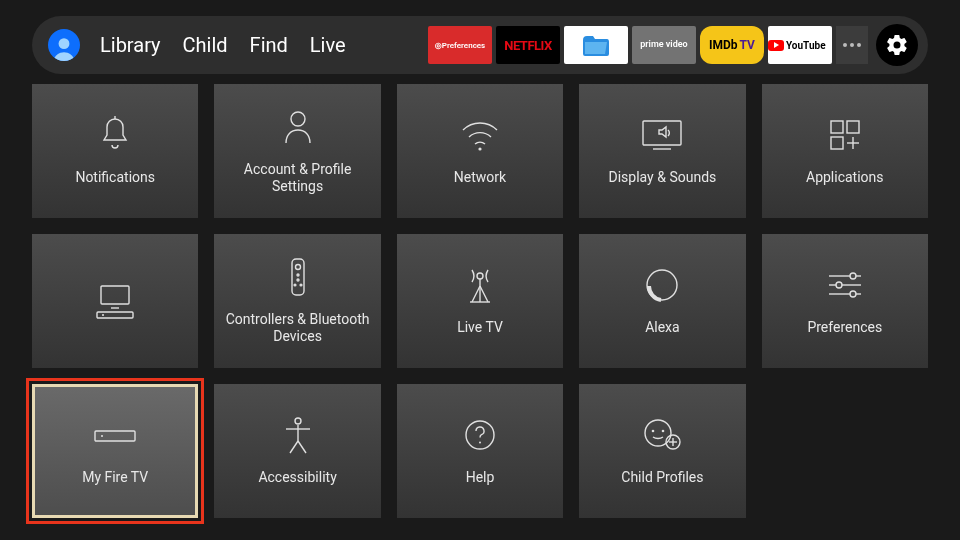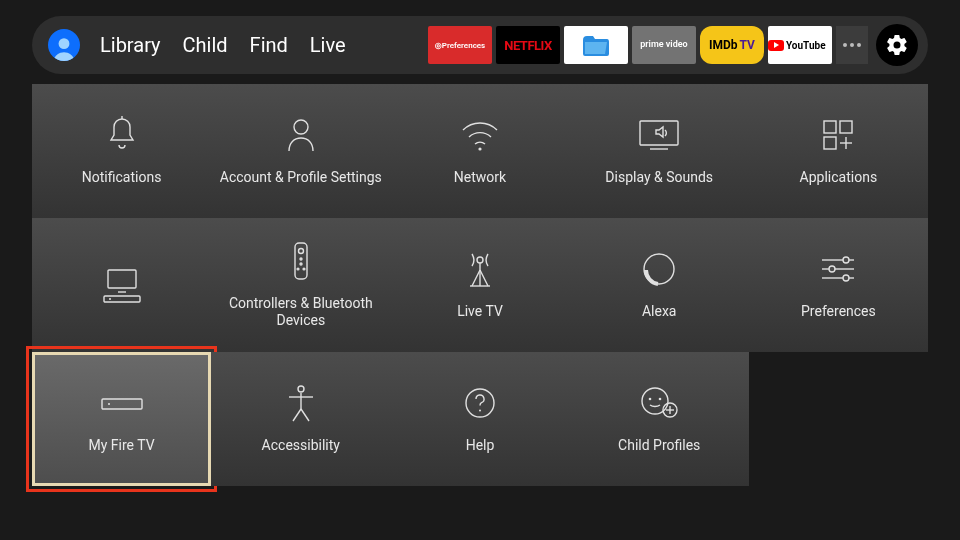--- a/index.html
+++ b/index.html
@@ -54,21 +54,21 @@
     width:42px; height:42px; border-radius:50%; background:#000;
     display:flex; align-items:center; justify-content:center;
     margin-left:4px; cursor:pointer;
   }
   .gear-wrap svg { width:24px; height:24px; }
   
   .grid {
     margin: 10px 32px 0 32px;
     display: grid;
     grid-template-columns: repeat(5, 1fr);
-    gap: 0;
+    gap: 16px;
   }
   .tile {
     background: linear-gradient(to bottom, #4c4c4c 0%, #333 100%);
     height: 134px;
     display:flex; flex-direction:column; align-items:center; justify-content:center;
     gap:14px; cursor:pointer; position:relative;
   }
   .tile .icon { height:40px; display:flex; align-items:center; justify-content:center; }
   .tile .icon svg { stroke:#e0e0e0; fill:none; stroke-width:1.4; }
   .tile .label { font-size:14px; color:#e8e8e8; text-align:center; line-height:1.25; padding:0 8px;}

